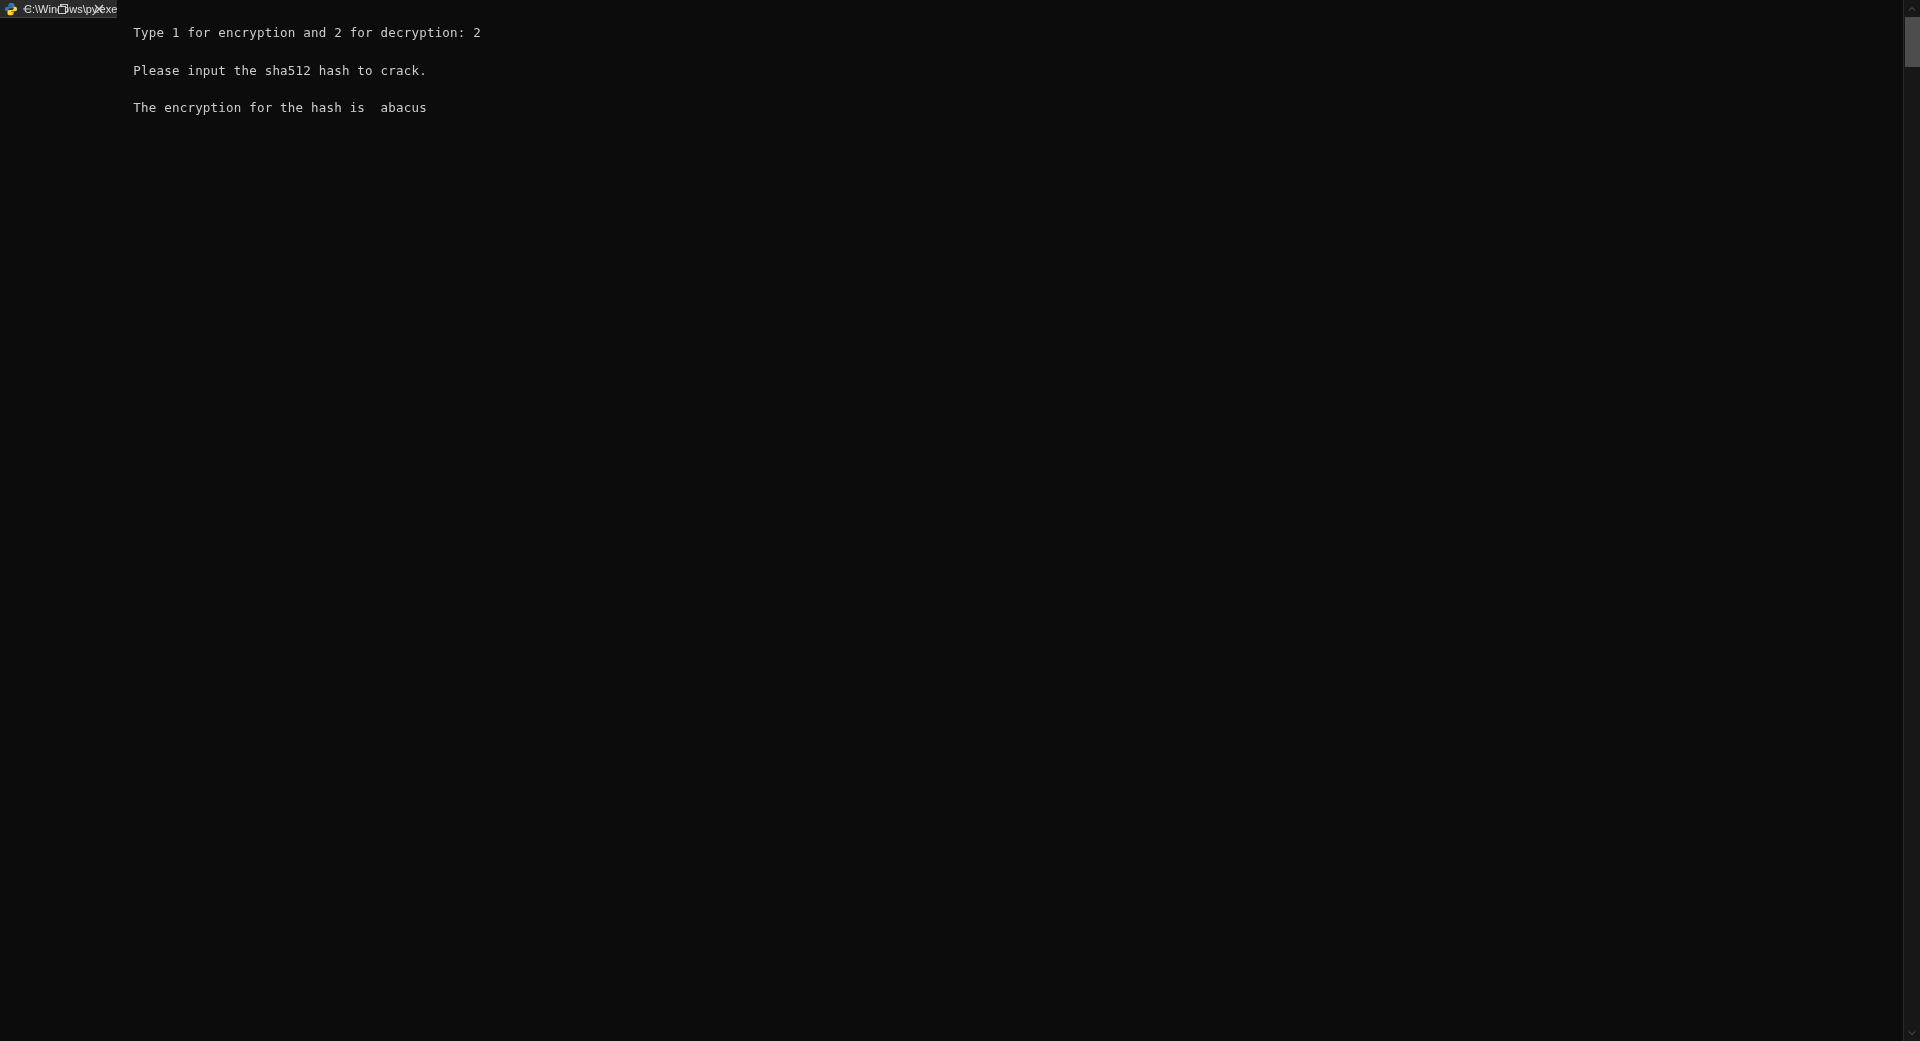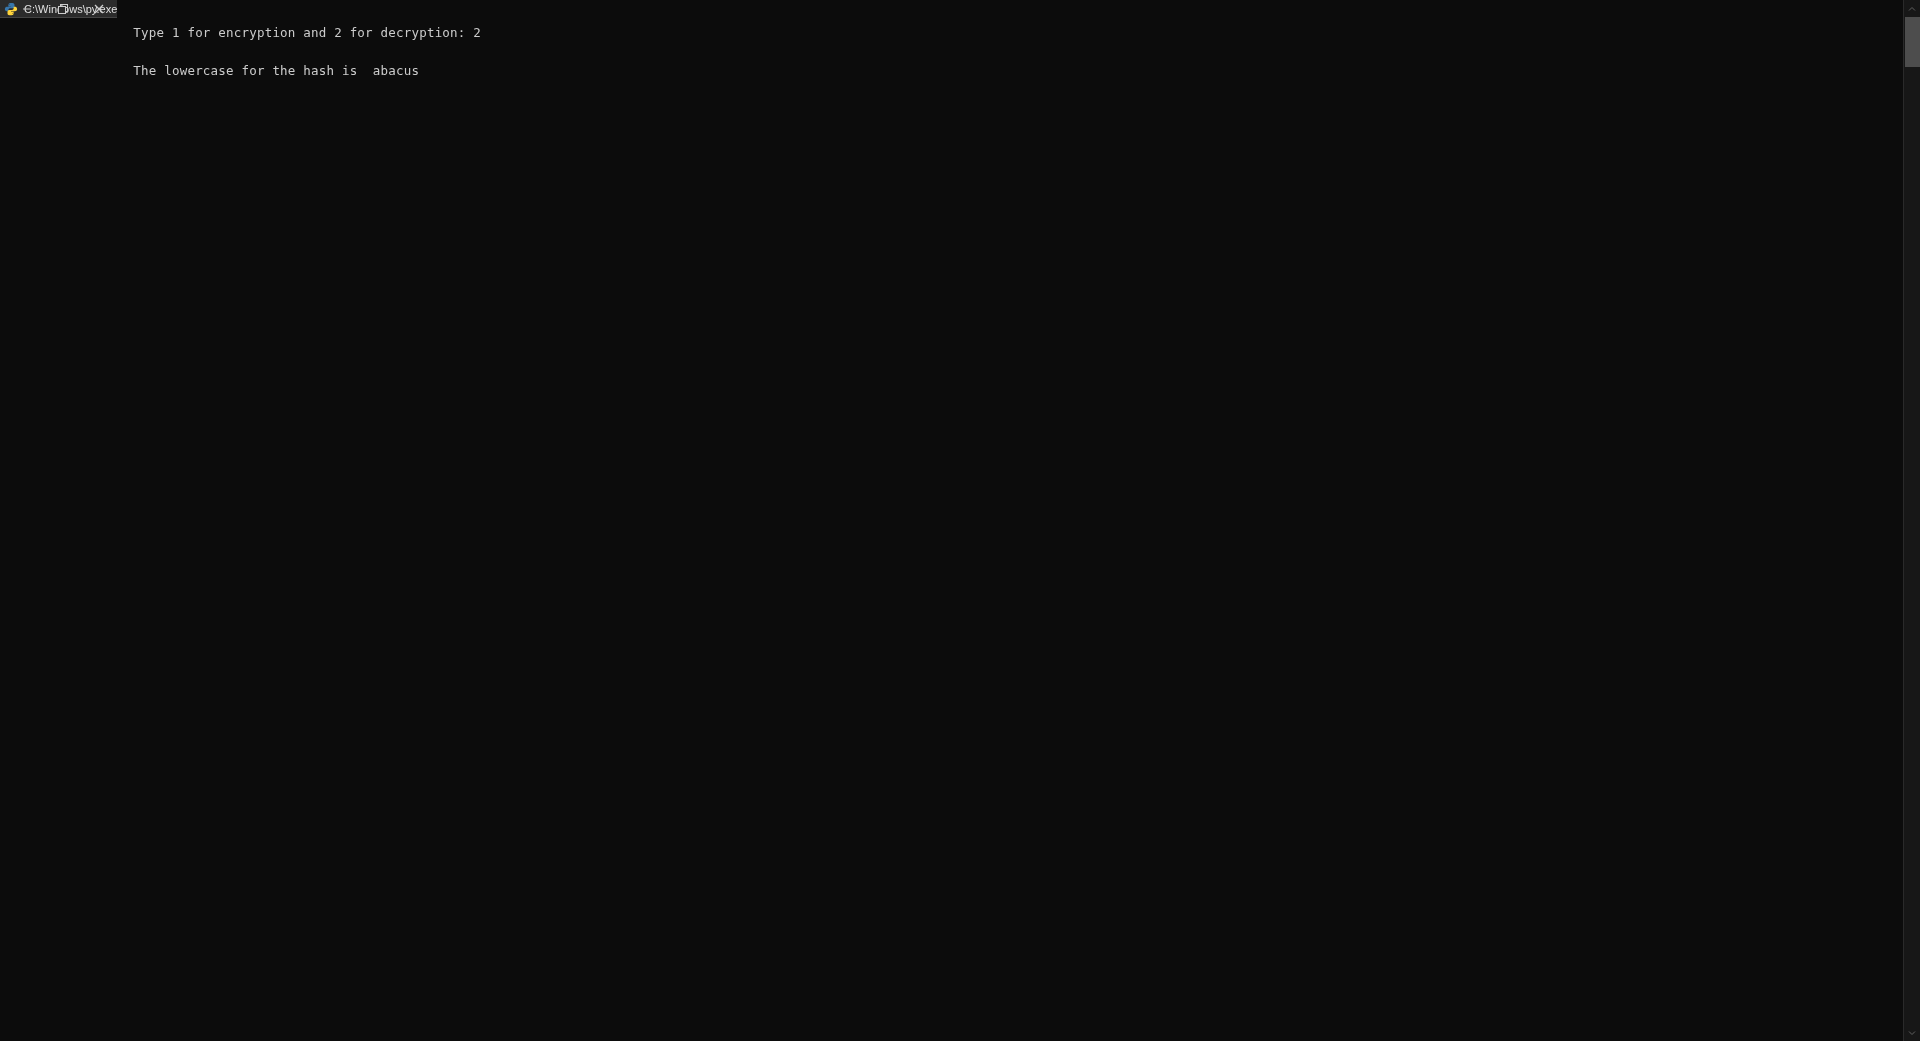--- a/index.html
+++ b/index.html
@@ -175,21 +175,22 @@
           <line x1="1" y1="1" x2="9" y2="9" stroke="currentColor" stroke-width="1.2"></line>
           <line x1="9" y1="1" x2="1" y2="9" stroke="currentColor" stroke-width="1.2"></line>
         </svg>
       </div>
     </div>
   </div>
 
   <div class="terminal-area">
     <div class="terminal-content">
       <span class="terminal-line">Type 1 for encryption and 2 for decryption: 2</span>
-      <span class="terminal-line">The lowercase for the hash is  abacus</span>
+      <span class="terminal-line">Please input the sha512 hash to crack.</span>
+      <span class="terminal-line">The encryption for the hash is  abacus</span>
     </div>
 
     <div class="scrollbar">
       <div class="scrollbar-arrow up">
         <svg viewBox="0 0 8 8">
           <path d="M1 5.5 L4 2.5 L7 5.5" fill="none" stroke="currentColor" stroke-width="1"></path>
         </svg>
       </div>
       <div class="scrollbar-thumb"></div>
       <div class="scrollbar-arrow down">

